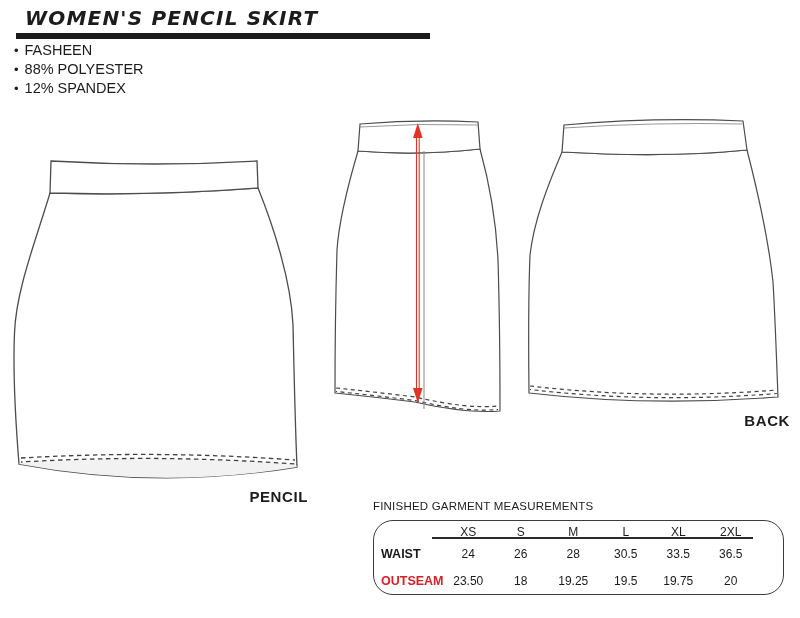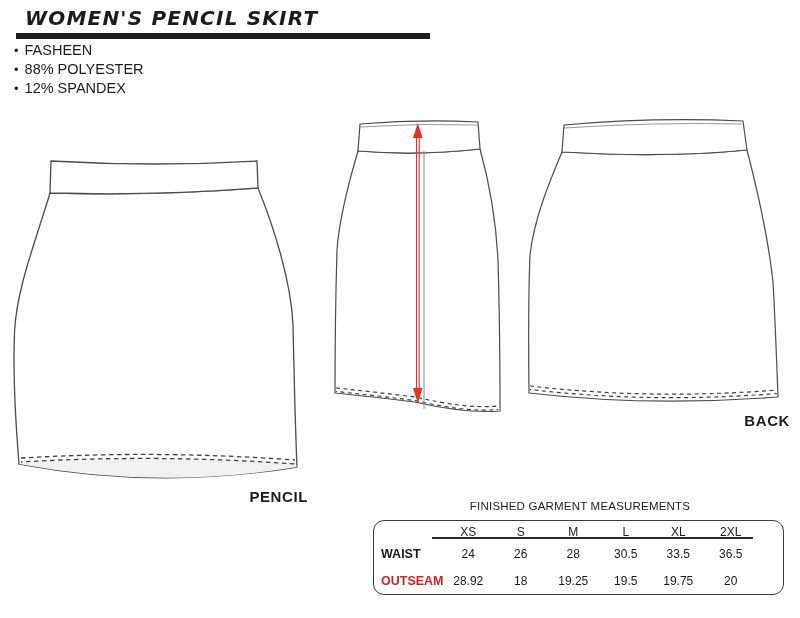--- a/index.html
+++ b/index.html
@@ -19,26 +19,26 @@
   .materials .row{display:flex;align-items:baseline;}
   .materials .dot{margin-right:6px;font-size:13px;}
   
   .sketch{position:absolute;}
   .view-label{
     position:absolute;text-align:right;font-size:15px;font-weight:600;
     letter-spacing:0.6px;color:#1c1c1c;line-height:12px;
   }
   
   .table-title{
-    position:absolute;left:373px;top:500px;width:414px;text-align:center;
+    position:absolute;left:373px;top:500px;width:414px;
     font-size:11.5px;letter-spacing:0.2px;color:#1c1c1c;
   }
   .size-table{
     position:absolute;left:373px;top:520px;width:411px;height:75px;
-    border:1.5px solid #3c3c3c;border-radius:11px;
+    border:1.5px solid #3c3c3c;border-radius:20px;
     display:grid;grid-template-columns:66px repeat(6,1fr);
     grid-template-rows:17px 27px 27px;align-items:center;
     padding:2px 26px 0 2px;box-sizing:border-box;
     font-size:12px;
   }
   .size-table .cell{text-align:center;}
   .size-table .hdr{font-weight:400;font-size:12px;color:#1c1c1c;}
   .size-table .rowlabel{text-align:left;padding-left:5px;font-weight:700;font-size:12.5px;}
   .size-table .rowlabel.red{color:#d42127;}
   .hdr-underline{
@@ -139,19 +139,19 @@
 
   <div class="rowlabel">WAIST</div>
   <div class="cell">24</div>
   <div class="cell">26</div>
   <div class="cell">28</div>
   <div class="cell">30.5</div>
   <div class="cell">33.5</div>
   <div class="cell">36.5</div>
 
   <div class="rowlabel red">OUTSEAM</div>
-  <div class="cell">28.92</div>
+  <div class="cell">23.50</div>
   <div class="cell">18</div>
   <div class="cell">19.25</div>
   <div class="cell">19.5</div>
   <div class="cell">19.75</div>
   <div class="cell">20</div>
 </div>
 
 </body></html>

